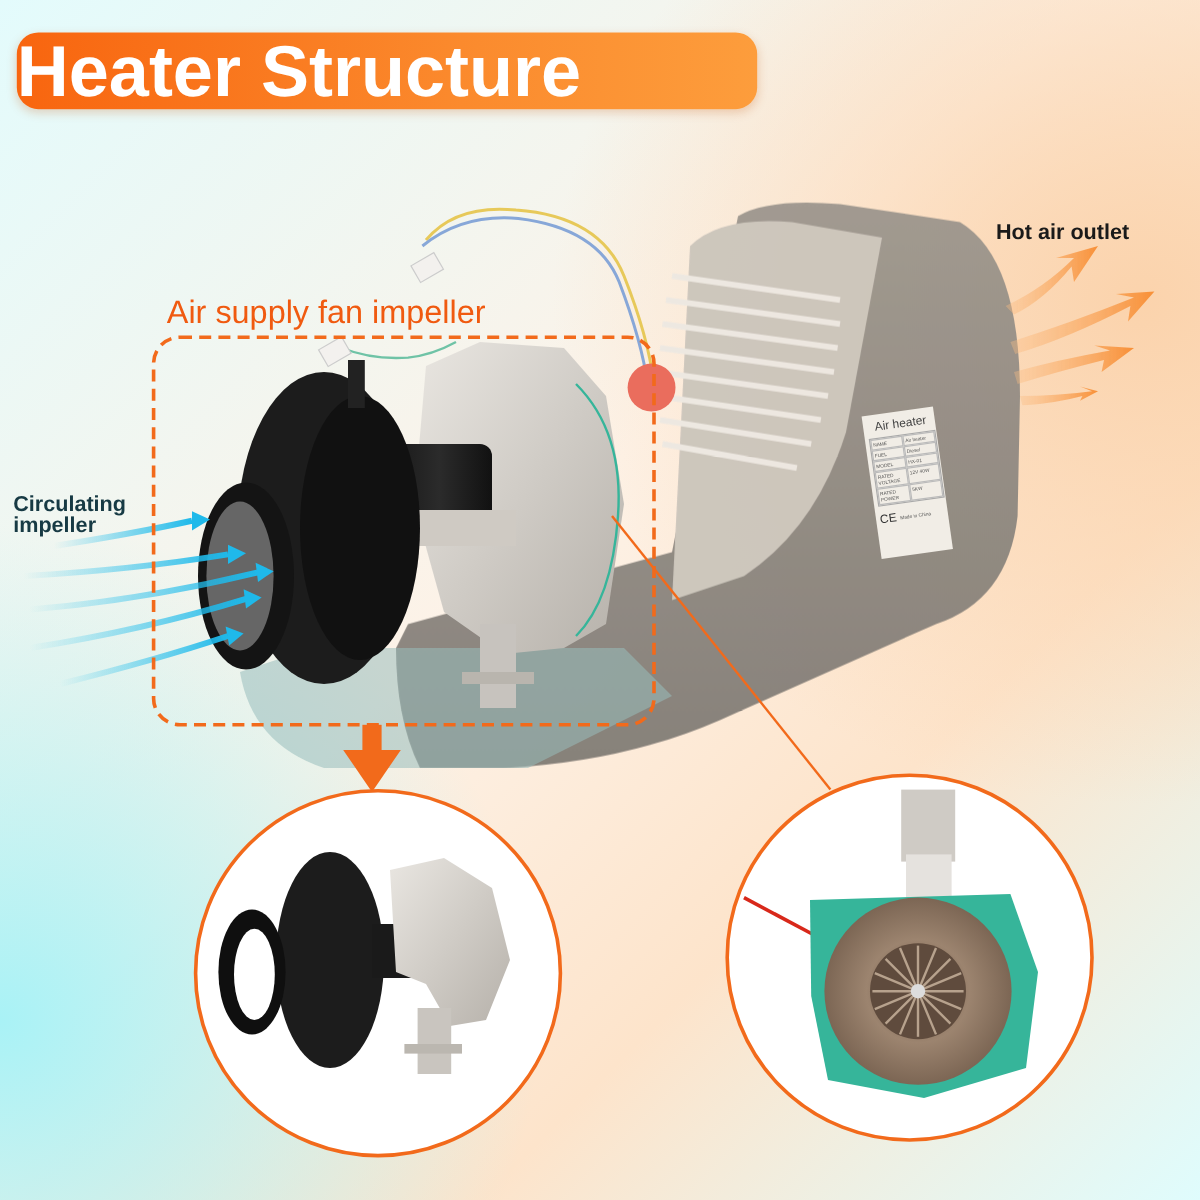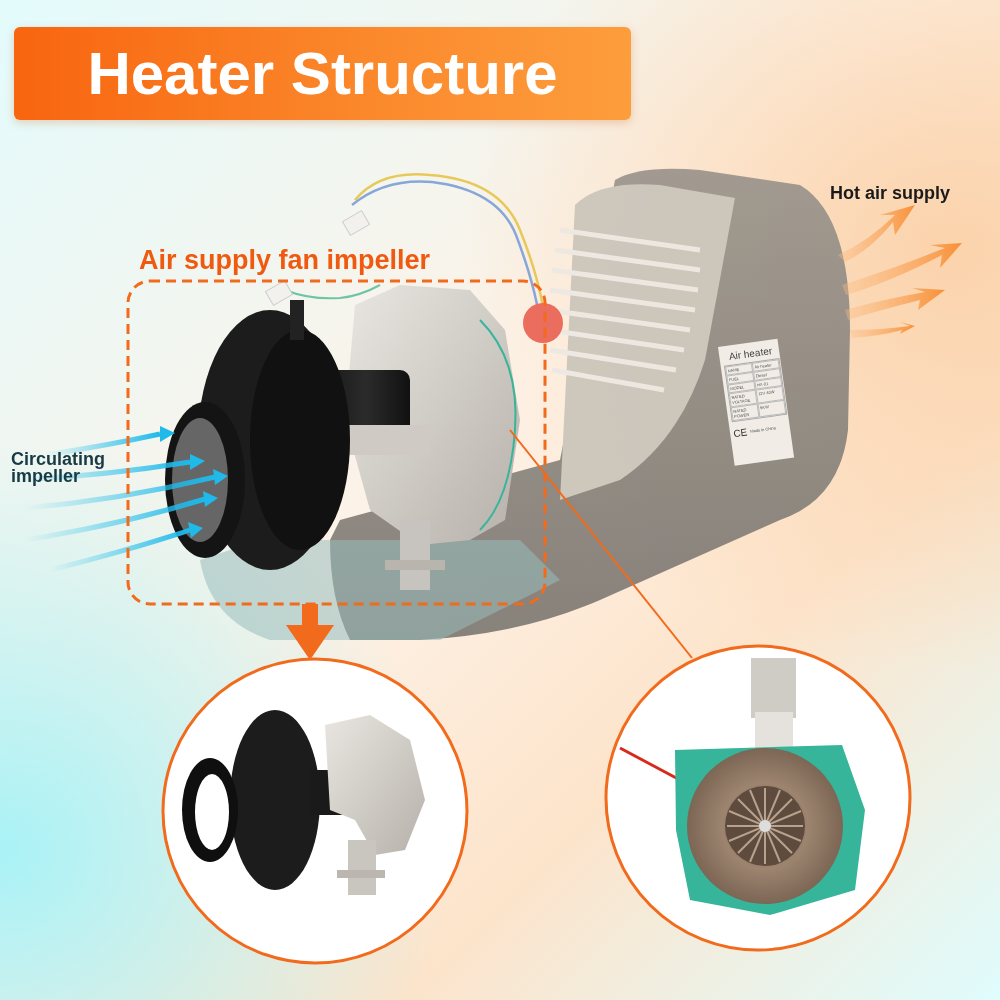--- a/index.html
+++ b/index.html
@@ -2,26 +2,26 @@
 <html><head>
 <meta charset="utf-8">
 <style>
   html,body{margin:0;padding:0;}
   body{width:1000px;height:1000px;overflow:hidden;position:relative;font-family:"Liberation Sans",sans-serif;
     background:
       radial-gradient(ellipse 70% 60% at 95% 25%, #fbd3ac 0%, rgba(251,211,172,0) 70%),
       radial-gradient(ellipse 60% 55% at 0% 85%, #a9f2f6 0%, rgba(169,242,246,0) 75%),
       linear-gradient(135deg,#e3fbfc 0%,#fdf2e7 45%,#fde4cb 70%,#dffcfd 100%);}
   .abs{position:absolute;}
-  .title-badge{left:14px;top:27px;width:617px;height:93px;border-radius:6px;
+  .title-badge{left:14px;top:27px;width:617px;height:64px;border-radius:18px;
     background:linear-gradient(90deg,#f8650f 0%,#fb8a2d 60%,#fd9d3c 100%);
-    display:flex;align-items:center;justify-content:center;box-shadow:0 3px 8px rgba(200,90,20,.25);}
+    display:flex;align-items:center;justify-content:flex-start;box-shadow:0 3px 8px rgba(200,90,20,.25);}
   .title-text{color:#fff;font-weight:bold;font-size:60px;letter-spacing:0px;}
   .label-dark{color:#1a1a1a;font-weight:bold;font-size:18px;}
-  .label-orange{color:#f05a10;font-weight:bold;font-size:27px;}
+  .label-orange{color:#f05a10;font-weight:normal;font-size:27px;}
   .label-circ{color:#173a44;font-weight:bold;font-size:18px;line-height:17px;}
   svg{position:absolute;left:0;top:0;}
 </style>
 </head>
 <body>
 
 <div class="abs title-badge">
   <span class="title-text">Heater Structure</span>
 </div>
 
@@ -178,18 +178,18 @@
     <span style="border:1px solid #bbb;font-size:4px;padding:1px">12V 40W</span>
     <span style="border:1px solid #bbb;font-size:4px;padding:1px">RATED POWER</span>
     <span style="border:1px solid #bbb;font-size:4px;padding:1px">5KW</span>
   </div>
   <div style="margin-top:6px;display:flex;align-items:center;gap:3px;">
     <span style="font-size:10px;color:#333;">CE</span>
     <span style="font-size:4px;">Made in China</span>
   </div>
 </div>
 
-<div class="abs label-dark" style="left:830px;top:183px;">Hot air supply</div>
+<div class="abs label-dark" style="left:830px;top:183px;">Hot air outlet</div>
 <div class="abs label-orange" style="left:139px;top:245px;">Air supply fan impeller</div>
-<div class="abs label-circ" style="left:11px;top:412px;margin-top:39px;">
+<div class="abs label-circ" style="left:11px;top:412px;">
   <div>Circulating</div>
   <div>impeller</div>
 </div>
 
 </body></html>

